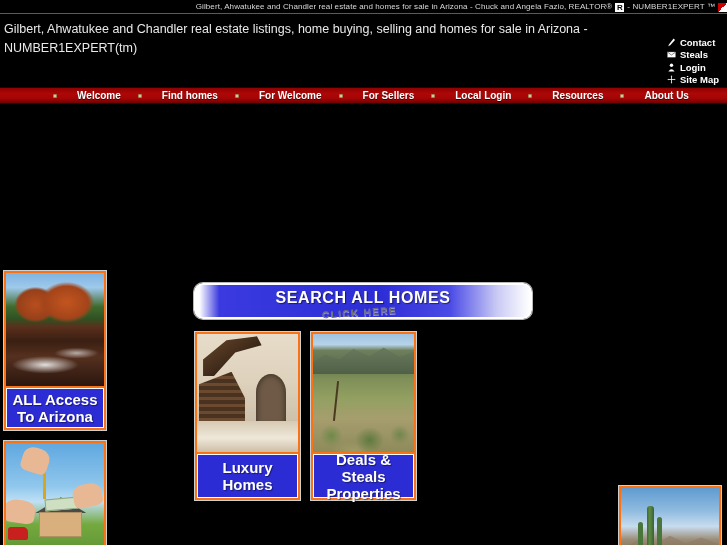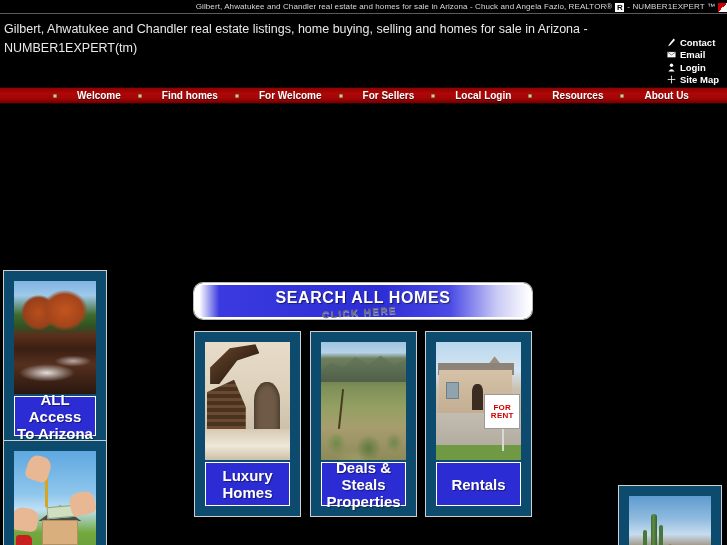--- a/index.html
+++ b/index.html
@@ -115,23 +115,23 @@
     box-shadow: inset 0 0 0 1px #8a7c4c;
     flex: 0 0 4px;
   }
 
   
   .stage { position: relative; width: 608px; height: 438px; background: #000; }
 
   
   .card {
     position: absolute;
-    background: #0c4a6e;
+    background: #f97316;
     border: 1px solid #cfcfcf;
-    padding: 10px;
+    padding: 2px;
     cursor: pointer;
   }
   .card-photo {
     width: 100%;
     display: block;
     position: relative;
     overflow: hidden;
   }
   .card-label {
     background: #2c2cd4;
@@ -409,21 +409,21 @@
       <span>Contact</span>
     </div>
 
     <div class="header-link">
       <span class="hl-icon">
         <svg width="9" height="9" viewBox="0 0 9 9">
           <rect x="0.5" y="2" width="8" height="5.2" fill="#fff" stroke="#888" stroke-width=".4"></rect>
           <path d="M0.7 2.3 L4.5 5 L8.3 2.3" fill="none" stroke="#555" stroke-width=".7"></path>
         </svg>
       </span>
-      <span>Email</span>
+      <span>Steals</span>
     </div>
 
     <div class="header-link">
       <span class="hl-icon">
         <svg width="9" height="9" viewBox="0 0 9 9">
           <circle cx="4.5" cy="2.3" r="1.7" fill="#fff"></circle>
           <path d="M1.4 8.4 Q4.5 4.2 7.6 8.4 Z" fill="#fff"></path>
         </svg>
       </span>
       <span>Login</span>
@@ -535,43 +535,20 @@
       </div>
     </div>
     <div class="card-label">
       <div>
         <div>Deals &amp; Steals</div>
         <div>Properties</div>
       </div>
     </div>
   </div>
 
-  <div class="card trio-card" id="card-rentals">
-    <div class="card-photo">
-      <div class="ph ph-rental">
-        <div class="gable"></div>
-        <div class="house-roof"></div>
-        <div class="house-body"></div>
-        <div class="win"></div>
-        <div class="door"></div>
-        <div class="drive"></div>
-        <div class="lawn"></div>
-        <div class="sign-post"></div>
-        <div class="sign">
-          <span>FOR</span>
-          <span>RENT</span>
-        </div>
-      </div>
-    </div>
-    <div class="card-label">
-      <div>
-        <div>Rentals</div>
-      </div>
-    </div>
-  </div>
 
   <div class="card" id="card-feature">
     <div class="card-photo">
       <div class="ph ph-saguaro">
         <div class="mtn"></div>
         <div class="arm-l"></div>
         <div class="arm-r"></div>
         <div class="cactus-trunk"></div>
 
       </div>

